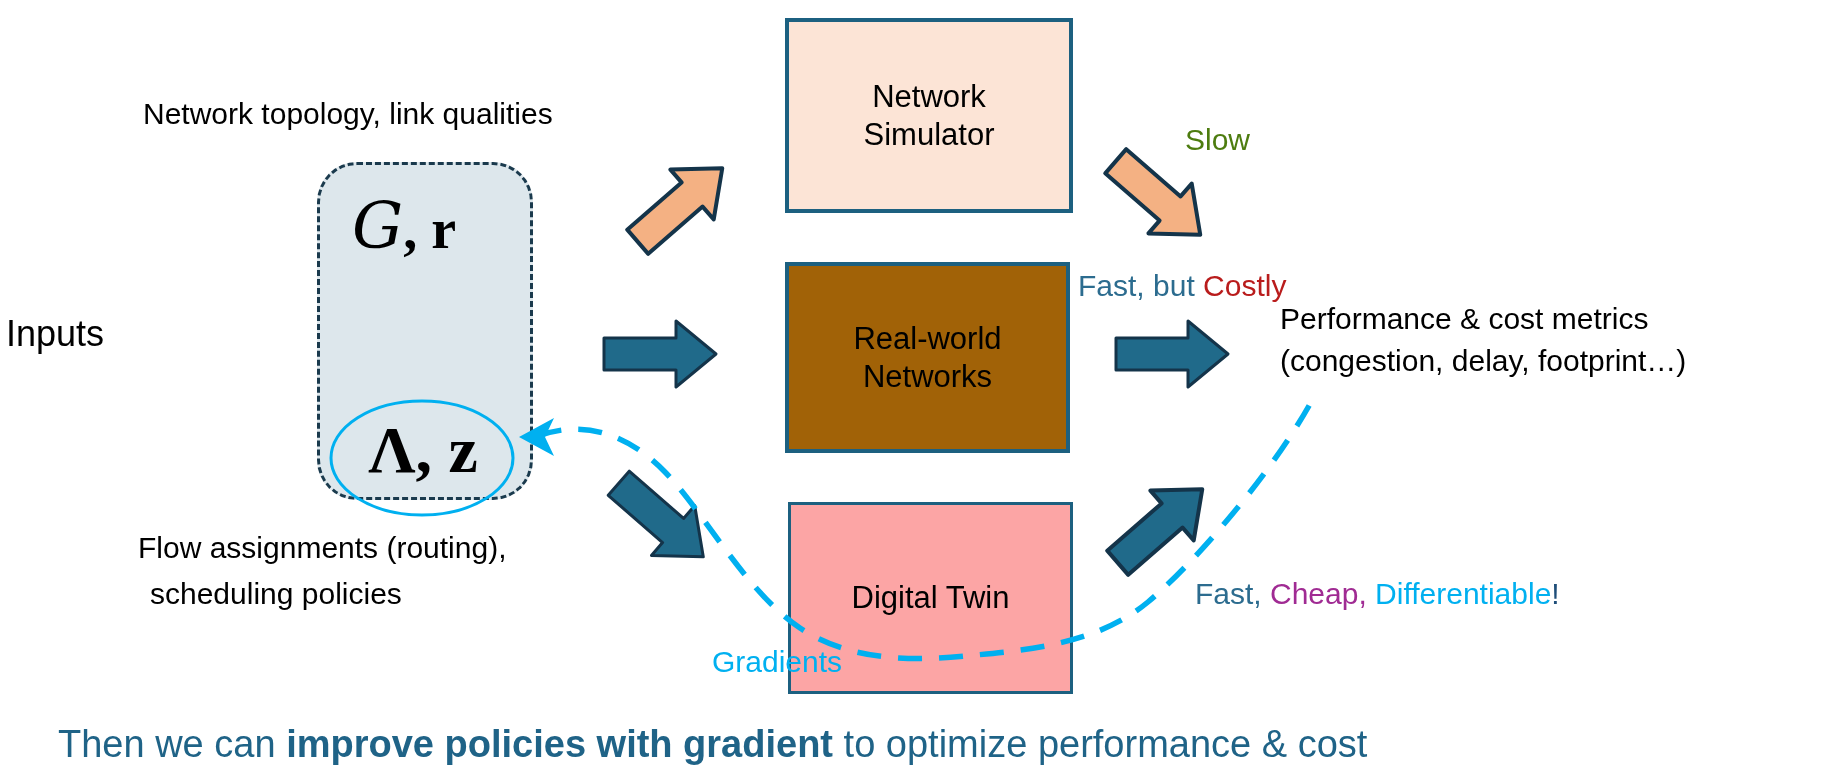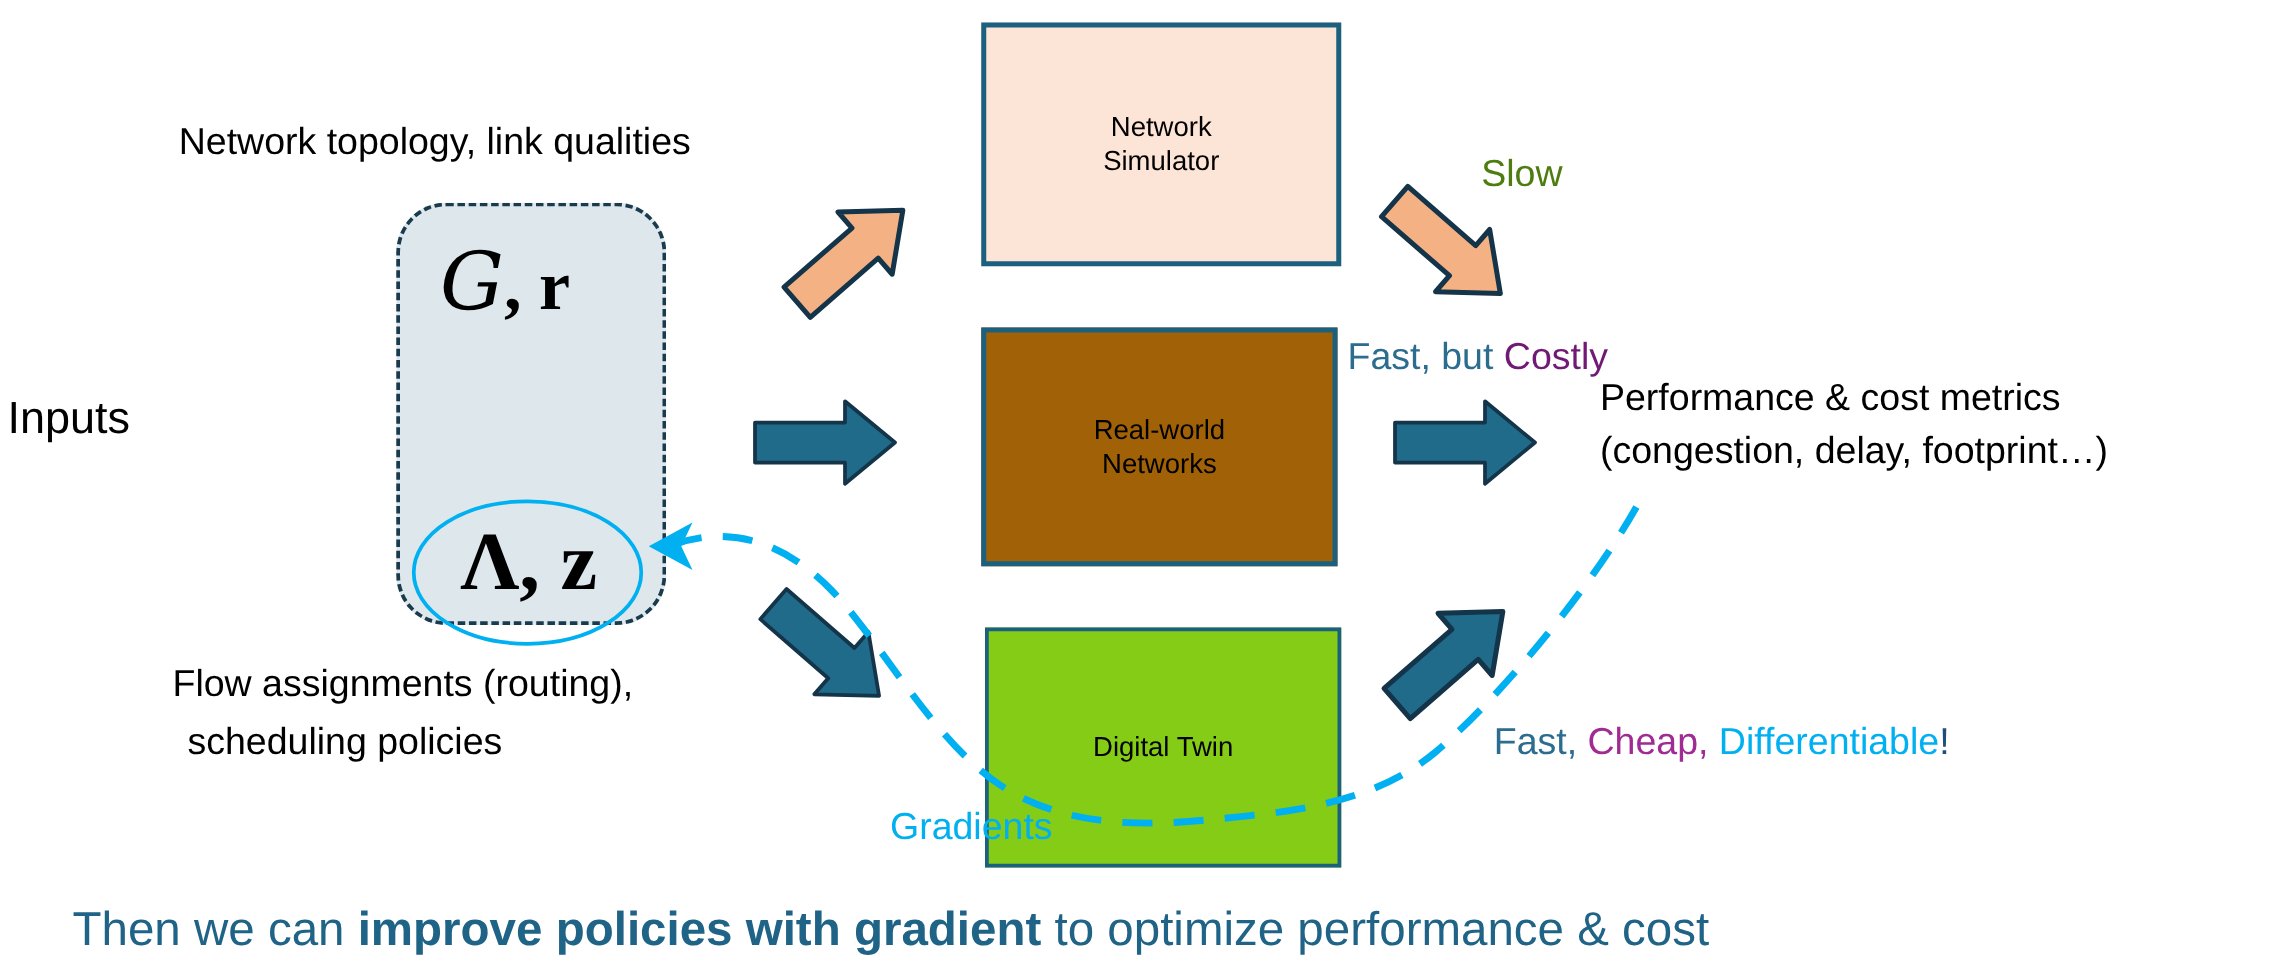--- a/index.html
+++ b/index.html
@@ -22,29 +22,29 @@
   #g-rest{font-family:"Liberation Serif",serif;font-weight:bold;font-size:56px;}
   #lambda-symbols{
     left:332px;top:410px;width:182px;text-align:center;
     font-family:"Liberation Serif",serif;font-weight:bold;font-size:66px;
   }
   #flow-caption-1{left:138px;top:530px;font-size:30px;}
   #flow-caption-2{left:150px;top:576px;font-size:30px;}
 
   
   .node-box{box-sizing:border-box;border:4px solid #1c6080;display:flex;flex-direction:column;
-    align-items:center;justify-content:center;font-size:22px;line-height:1.32;text-align:center;}
+    align-items:center;justify-content:center;font-size:31px;line-height:1.32;text-align:center;}
   #box-network-simulator{left:785px;top:18px;width:288px;height:195px;background:#fce4d6;}
   #box-real-world{left:785px;top:262px;width:285px;height:191px;background:#a16207;}
-  #box-digital-twin{left:788px;top:502px;width:285px;height:192px;background:#84cc16;border-width:3px;}
+  #box-digital-twin{left:788px;top:502px;width:285px;height:192px;background:#fca5a5;border-width:3px;}
 
   
   #slow-label{left:1185px;top:122px;font-size:30px;color:#4d7c0f;}
   #fast-but-costly{left:1078px;top:268px;font-size:30px;}
-  .steel{color:#2c6c8f;} .red{color:#701a75;} .cyan{color:#00b0f0;} .purple{color:#a02b93;} .navy{color:#1f4e79;}
+  .steel{color:#2c6c8f;} .red{color:#b91c1c;} .cyan{color:#00b0f0;} .purple{color:#a02b93;} .navy{color:#1f4e79;}
   #metrics-1{left:1280px;top:301px;font-size:30px;}
   #metrics-2{left:1280px;top:343px;font-size:30px;}
   #fast-cheap-diff{left:1195px;top:576px;font-size:30px;}
   #gradients-label{left:712px;top:644px;font-size:30px;color:#00b0f0;}
 
   
   #footer-sentence{left:58px;top:722px;font-size:38px;color:#1f6387;}
   #footer-sentence b{font-weight:bold;}
 
   

